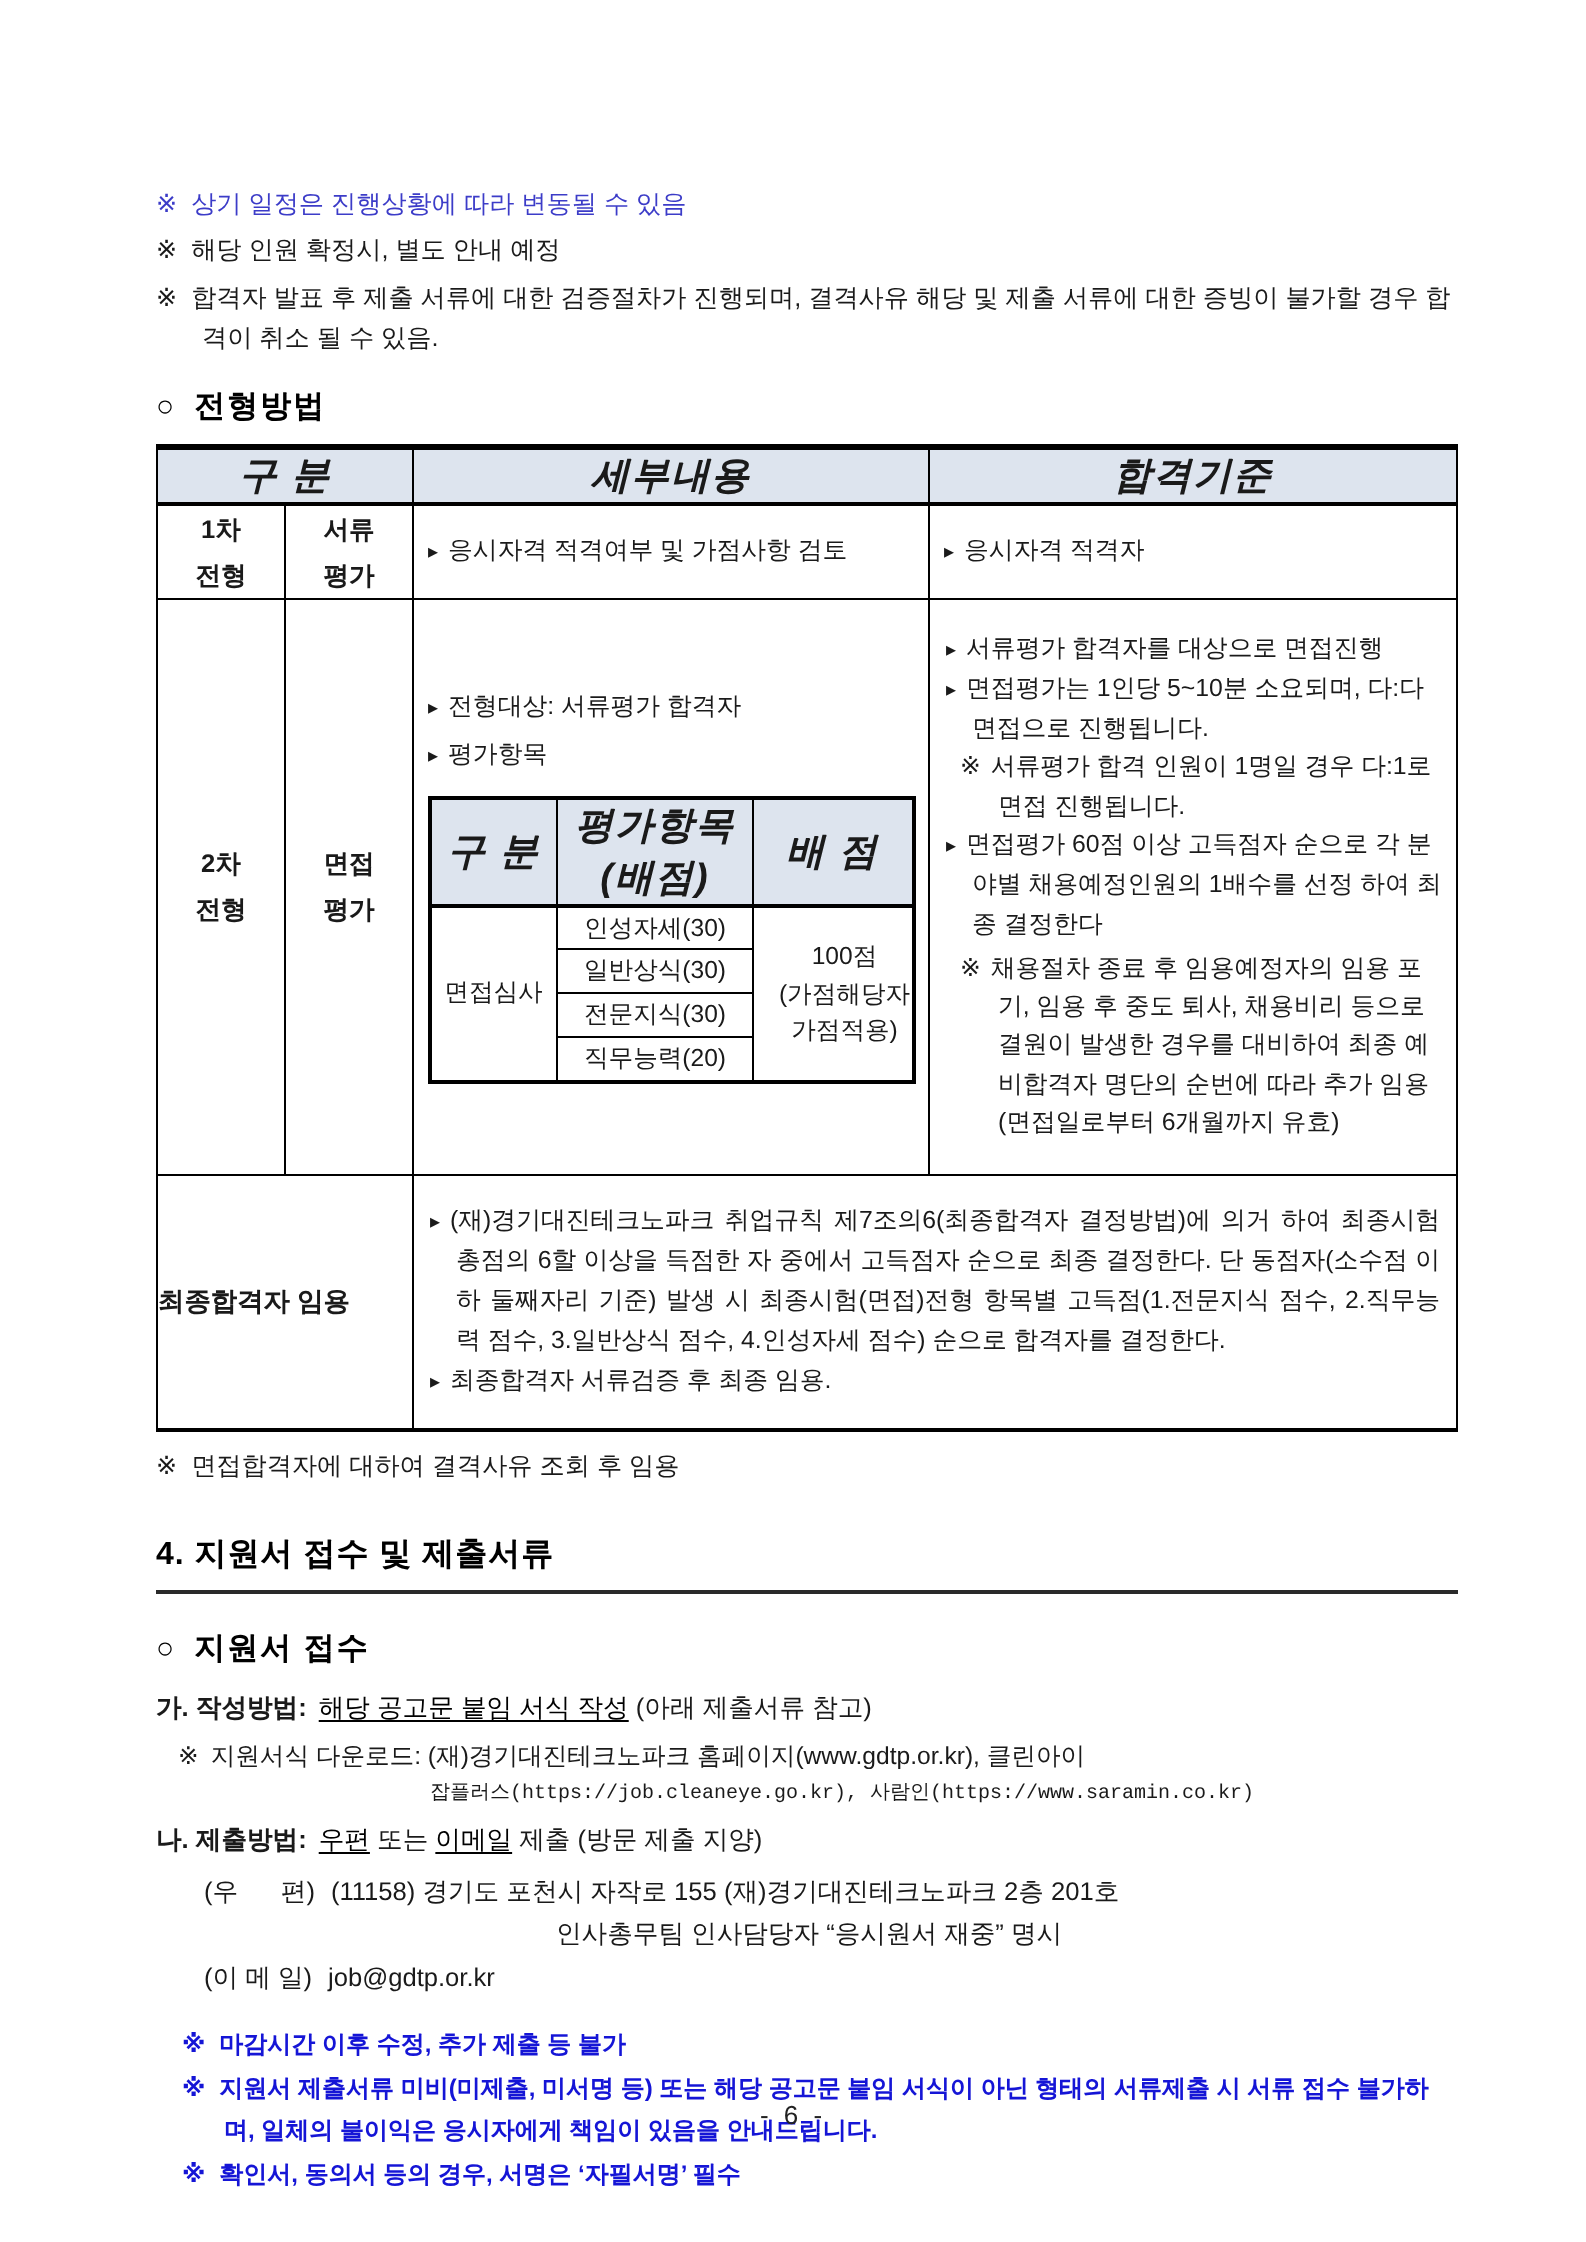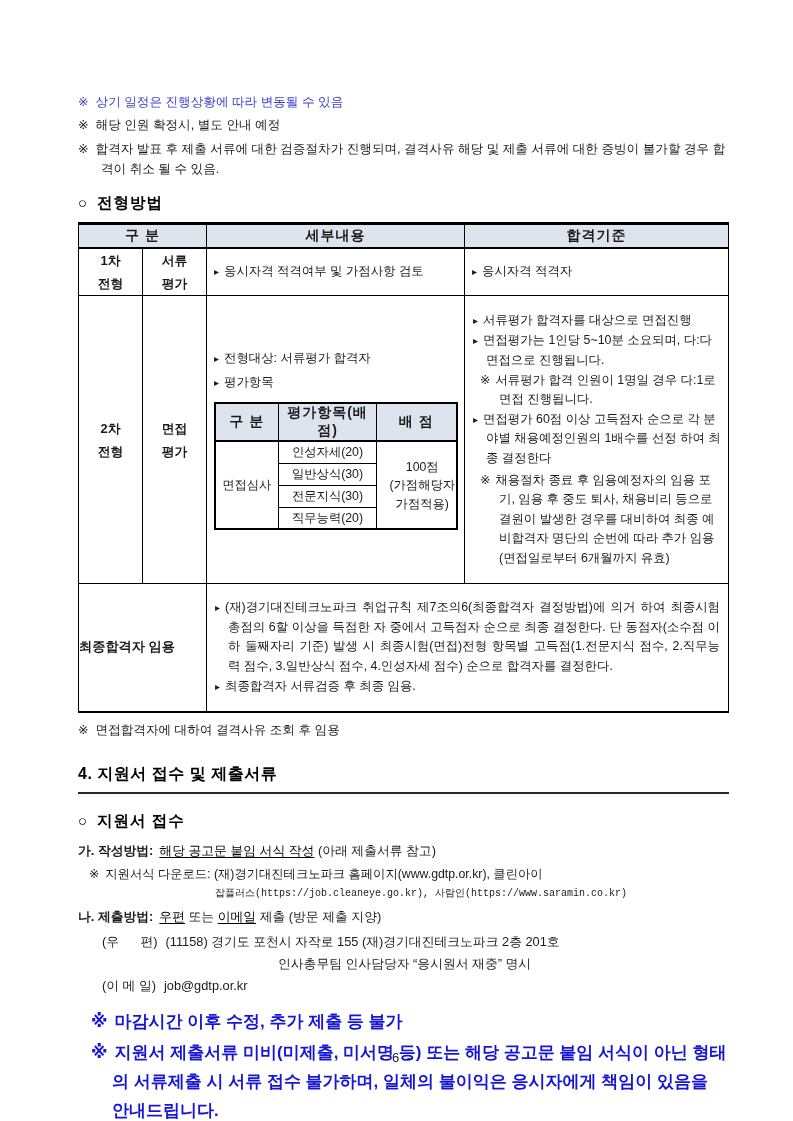--- a/index.html
+++ b/index.html
@@ -21,21 +21,21 @@
   .note-blue { color: #3c3cc8; }
 
   
   .circ-heading { margin-top: 13px; font-size: 15.5px; font-weight: bold; color:#000; letter-spacing: 1px; }
   .circ-heading .circ { font-weight: bold; margin-right: 9px; font-size: 15px; }
 
   
   table { border-collapse: collapse; table-layout: fixed; }
   .main-table { width: 650px; margin-top: 8px; border-top: 3px solid #000; border-bottom: 2.5px solid #000; font-size: 12.4px; }
   .main-table td, .main-table th { border: 1px solid #000; vertical-align: middle; }
-  .main-table thead th { background: #dde4ee; font-weight: bold; font-size: 14px; height: 25px; border-bottom: 2px solid #000; letter-spacing: 1px; }
+  .main-table thead th { background: #dde4ee; font-weight: bold; font-size: 19px; height: 25px; border-bottom: 2px solid #000; letter-spacing: 1px; font-style: italic; }
   .cell-center { text-align: center; white-space: pre-line; line-height: 1.8; font-weight: bold; font-size: 12.8px; }
   .row1 { height: 42px; }
   .row2 { height: 288px; }
   .row3 { height: 128px; }
   .cell-pad { padding: 5px 7px; }
   .bullet-line { padding-left: 13px; text-indent: -13px; line-height: 1.6; }
   .bullet-line .bmk { margin-right: 5px; font-size: 10px; }
   .crit-cell { vertical-align: top; padding: 4px 6px 4px 8px; line-height: 1.56; }
   .crit-note { margin-left: 7px; padding-left: 19px; text-indent: -19px; line-height: 1.56; }
   .crit-note .mk { margin-right: 5px; }
@@ -66,21 +66,21 @@
   .doc-link { color: #000000; text-decoration: underline; text-underline-offset: 2px; cursor: pointer; }
   .dl-note { margin-left: 11px; margin-top: 4px; font-size: 12.3px; line-height: 1.6; }
   .dl-note .mk { margin-right: 6px; }
   .dl-line2 { margin-left: 137px; margin-top: 1px; font-size: 10px; font-family: Liberation Mono, monospace; }
   .addr-block { margin-left: 24px; margin-top: 4px; font-size: 12.8px; line-height: 1.7; }
   .addr-label { white-space: pre-wrap; margin-right: 8px; }
   .addr-line2 { margin-left: 176px; }
 
   
   .blue-notes { margin-top: 12px; margin-left: 13px; }
-  .blue-note { color: #1515d6; font-weight: bold; font-size: 17px; line-height: 1.7; padding-left: 21px; text-indent: -21px; margin-bottom: 2px; max-width: 640px; }
+  .blue-note { color: #1515d6; font-weight: bold; font-size: 12px; line-height: 1.7; padding-left: 21px; text-indent: -21px; margin-bottom: 2px; max-width: 640px; }
   .blue-note .mk { margin-right: 7px; }
 
   .page-num { position: absolute; bottom: 56px; left: 0; right: 0; text-align: center; font-size: 13px; color: #222; letter-spacing: 2px; }
 </style>
 </head>
 <body>
 
 <div class="page">
   <div class="content">
 
@@ -139,21 +139,21 @@
                 <thead>
                   <tr>
                     <th>구 분</th>
                     <th>평가항목(배점)</th>
                     <th>배 점</th>
                   </tr>
                 </thead>
                 <tbody>
                   <tr>
                     <td rowspan="4">면접심사</td>
-                    <td>인성자세(20)</td>
+                    <td>인성자세(30)</td>
                     <td rowspan="4" class="inner-total">100점
 (가점해당자
 가점적용)</td>
                   </tr>
                   <tr>
                       <td>일반상식(30)</td>
                     </tr>
                   <tr>
                       <td>전문지식(30)</td>
                     </tr>

